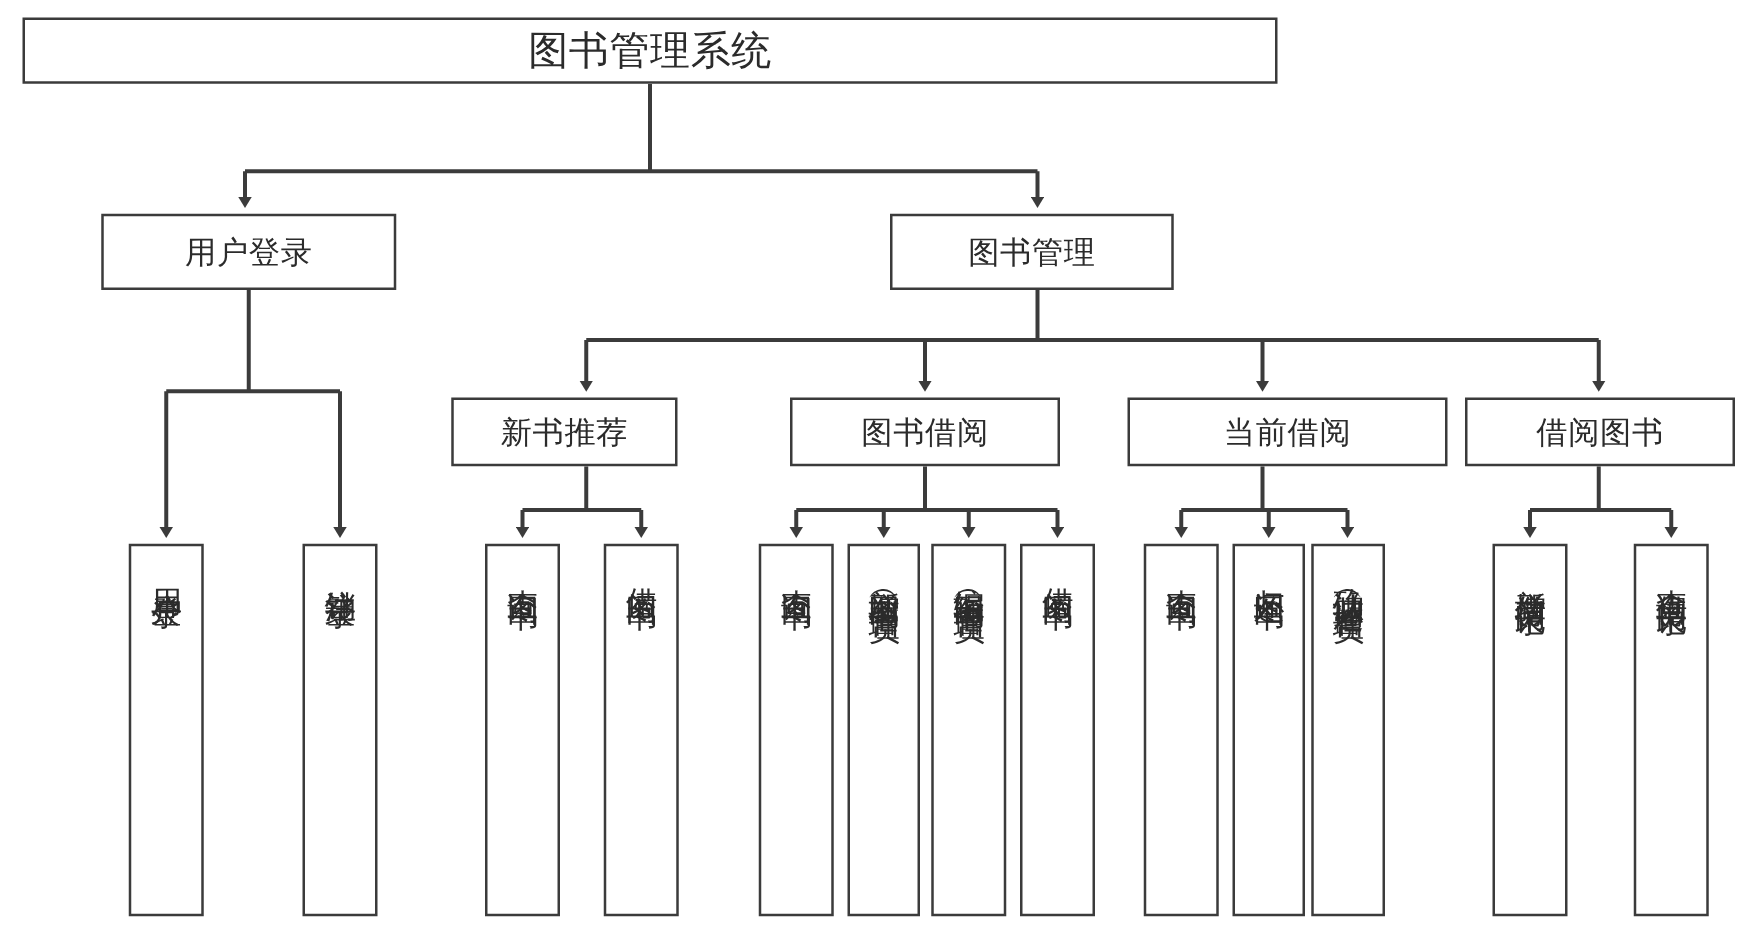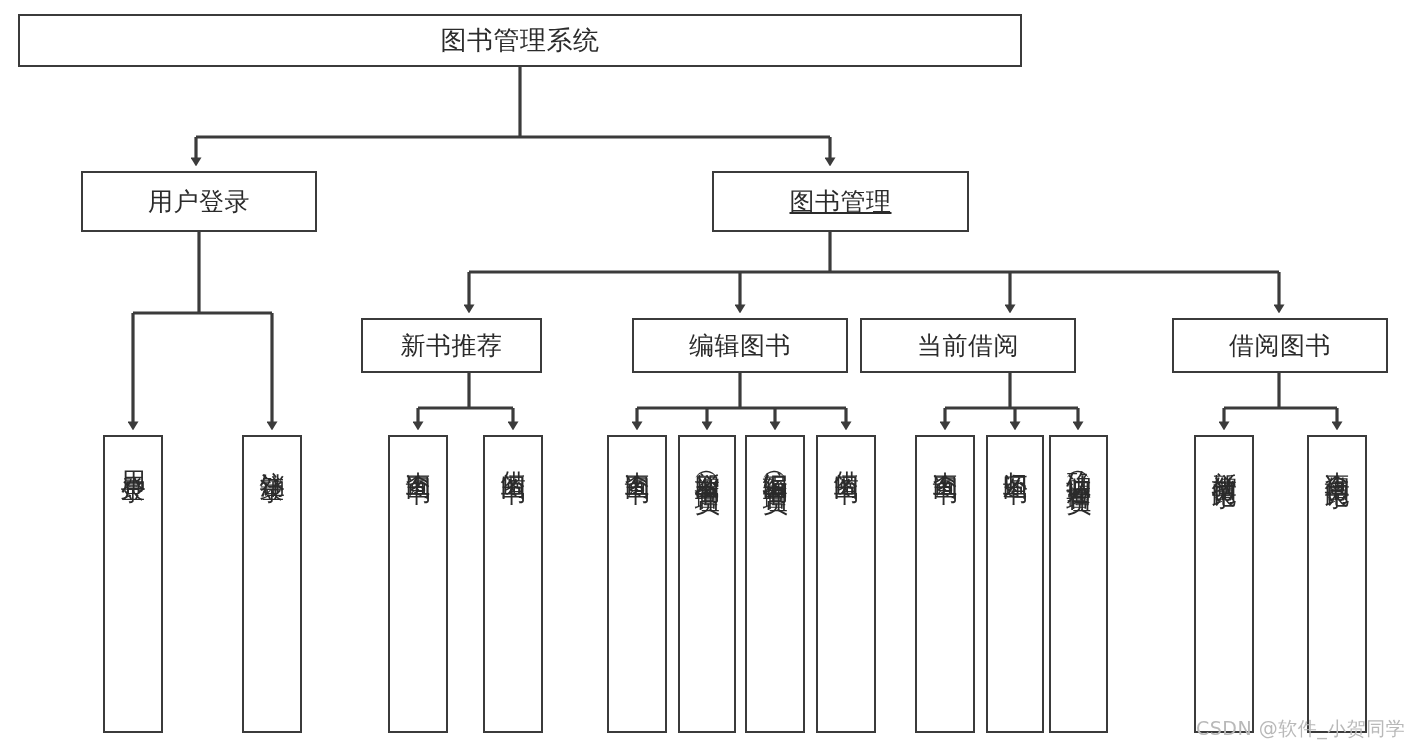--- a/index.html
+++ b/index.html
@@ -40,21 +40,21 @@
     display: block;
     text-align: center;
     line-height: 1.18;
     white-space: pre;
   }
   .node.horiz .label {
     font-size: 25px;
     letter-spacing: 0.5px;
   }
   .node.root .label {
-    font-size: 26px;
+    font-size: 32px;
     letter-spacing: 0.5px;
   }
   .node.vert {
     align-items: flex-start;
     justify-content: center;
     padding-top: 14px;
   }
   .node.vert .label {
     writing-mode: vertical-rl;
     text-orientation: upright;
@@ -131,31 +131,31 @@
     </g>
   </svg>
 
   <div class="node root horiz" style="left:18px; top:14px; width:1004px; height:53px;">
     <span class="label">图书管理系统</span>
   </div>
 
   <div class="node horiz" style="left:81px; top:171px; width:236px; height:61px;">
     <span class="label">用户登录</span>
   </div>
-  <div class="node horiz" style="left:712px; top:171px; width:257px; height:61px;text-decoration:underline;">
+  <div class="node horiz" style="left:712px; top:171px; width:227px; height:61px;">
     <span class="label">图书管理</span>
   </div>
 
   <div class="node horiz" style="left:361px; top:318px; width:181px; height:55px;">
     <span class="label">新书推荐</span>
   </div>
   <div class="node horiz" style="left:632px; top:318px; width:216px; height:55px;">
-    <span class="label">编辑图书</span>
-  </div>
-  <div class="node horiz" style="left:860px; top:318px; width:216px; height:55px;">
+    <span class="label">图书借阅</span>
+  </div>
+  <div class="node horiz" style="left:902px; top:318px; width:256px; height:55px;">
     <span class="label">当前借阅</span>
   </div>
   <div class="node horiz" style="left:1172px; top:318px; width:216px; height:55px;">
     <span class="label">借阅图书</span>
   </div>
 
   <div class="node vert" style="left:103px; top:435px; width:60px; height:298px;">
     <span class="label">用户登录</span>
   </div>
   <div class="node vert" style="left:242px; top:435px; width:60px; height:298px;">
@@ -192,15 +192,14 @@
     <span class="label">确认归还（管理员）</span>
   </div>
 
   <div class="node vert" style="left:1194px; top:435px; width:60px; height:298px;">
     <span class="label">新增借阅记录</span>
   </div>
   <div class="node vert" style="left:1307px; top:435px; width:60px; height:298px;">
     <span class="label">查询借阅记录</span>
   </div>
 
-  <div class="watermark" style="left:1196px; top:716px;">CSDN @软件_小贺同学</div>
 
 </div>
 
 </body></html>

